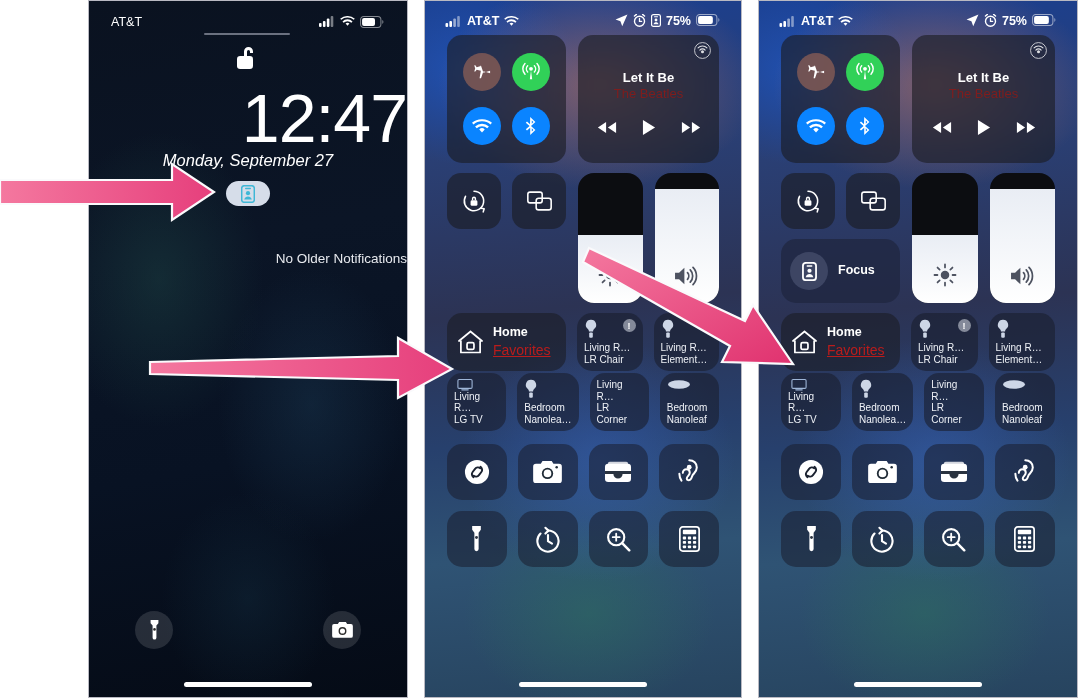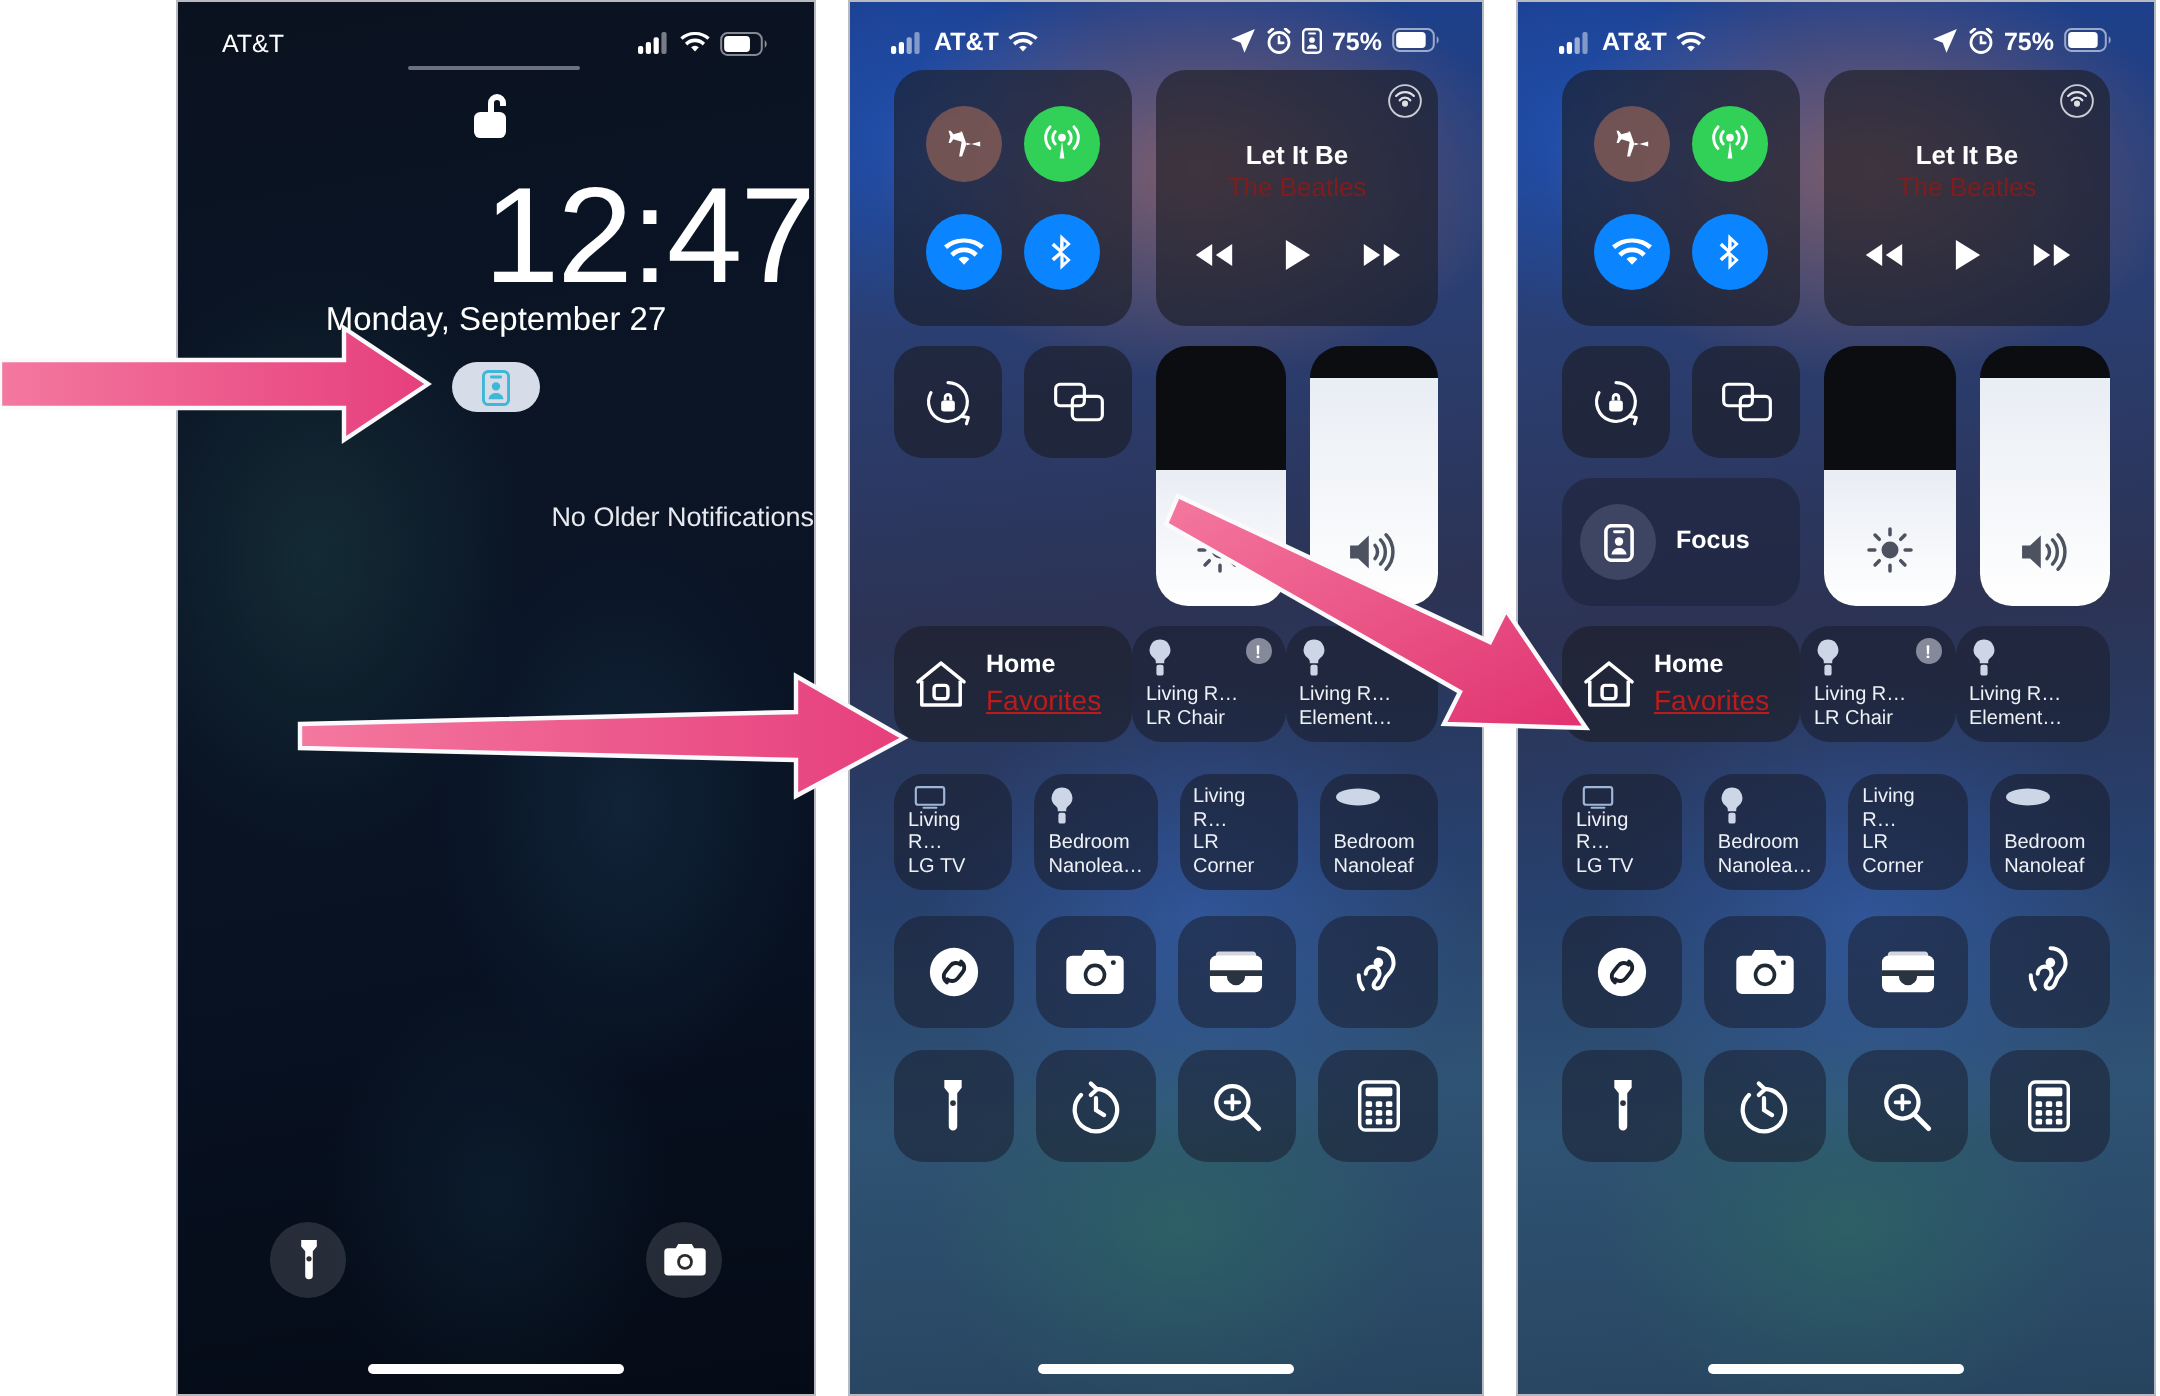--- a/index.html
+++ b/index.html
@@ -20,21 +20,21 @@
       radial-gradient(ellipse 130px 190px at 70% 58%, rgba(28,60,86,.40), rgba(0,0,0,0) 72%),
       radial-gradient(ellipse 120px 150px at 50% 86%, rgba(22,52,72,.35), rgba(0,0,0,0) 72%),
       linear-gradient(170deg,#0a1220 0%,#0b1526 35%,#081223 65%,#050b16 100%);}
   .lock-statusbar{position:absolute;top:10px;left:0;right:0;height:22px;display:flex;align-items:center;
     justify-content:space-between;padding:0 22px;color:#fff;font-size:12.5px;}
   .sb-right{display:flex;align-items:flex-start;gap:5px;}
   .lock-hairline{position:absolute;top:32px;left:115px;width:86px;height:1.5px;background:#6b7180;border-radius:1px;}
   .unlock-icon{position:absolute;top:42px;left:0;right:0;display:flex;justify-content:center;}
   .clock{position:absolute;top:83px;left:0;right:0;text-align:right;color:#fff;font-size:68px;
     font-weight:300;letter-spacing:-1px;line-height:1;font-family:"Liberation Sans",sans-serif;}
-  .datetext{position:absolute;top:150px;left:0;right:0;text-align:center;color:#fff;font-size:16.5px;font-weight:400;}
+  .datetext{position:absolute;top:150px;left:0;right:0;text-align:center;color:#fff;font-size:16.5px;font-weight:400;font-style:italic;}
   .focus-pill{position:absolute;top:180px;left:50%;transform:translateX(-50%);
     width:44px;height:25px;border-radius:13px;background:#d6dde9;display:flex;align-items:center;justify-content:center;}
   .no-older{position:absolute;top:250px;left:0;right:0;text-align:right;color:#e7e9ee;font-size:13.5px;}
   .lock-bottom{position:absolute;bottom:48px;left:0;right:0;display:flex;justify-content:space-between;padding:0 46px;}
   .lock-round{width:38px;height:38px;border-radius:19px;background:rgba(255,255,255,.13);
     display:flex;align-items:center;justify-content:center;}
   .home-ind{position:absolute;bottom:10px;left:50%;transform:translateX(-50%);
     width:128px;height:5px;border-radius:3px;background:#fff;}
 
   
@@ -77,21 +77,21 @@
   .focus-circ.on{background:#eef2f7;}
   .focus-circ.off{background:rgba(66,74,104,.85);}
   .focus-txt .t{color:#fff;font-size:12.5px;font-weight:700;line-height:1.25;}
   .focus-txt .s{color:#cfd6e6;font-size:12.5px;font-weight:400;line-height:1.3;}
   .sliders{flex:1;display:flex;gap:12px;}
   .slider{flex:1;border-radius:16px;overflow:hidden;position:relative;background:#0c0d11;}
   .slider .fill{position:absolute;left:0;right:0;bottom:0;background:linear-gradient(180deg,#e9edf4,#ffffff);}
   .slider .ic{position:absolute;left:0;right:0;bottom:16px;display:flex;justify-content:center;}
 
   
-  .row3{display:flex;height:58px;margin-bottom:16px;}
+  .row3{display:flex;gap:11px;height:58px;margin-bottom:2px;}
   .home-tile{width:119px;border-radius:15px;background:rgba(26,28,34,.58);display:flex;align-items:center;gap:9px;padding:0 10px;box-sizing:border-box;}
   .home-txt .t{color:#fff;font-size:12.5px;font-weight:600;line-height:1.25;}
   .home-txt .s{color:#b91c1c;font-size:14px;line-height:1.3;text-decoration:underline;}
   .acc{flex:1;border-radius:15px;background:rgba(26,30,46,.62);position:relative;padding:6px 7px;box-sizing:border-box;
        display:flex;flex-direction:column;justify-content:space-between;}
   .acc .lbl{color:#eef1f6;font-size:10px;line-height:1.15;}
   .acc .alert{position:absolute;top:6px;right:7px;width:13px;height:13px;border-radius:7px;background:rgba(150,156,170,.85);
        color:#fff;font-size:9px;font-weight:700;display:flex;align-items:center;justify-content:center;}
 
   .row4{display:flex;gap:11px;height:58px;margin-bottom:13px;}

